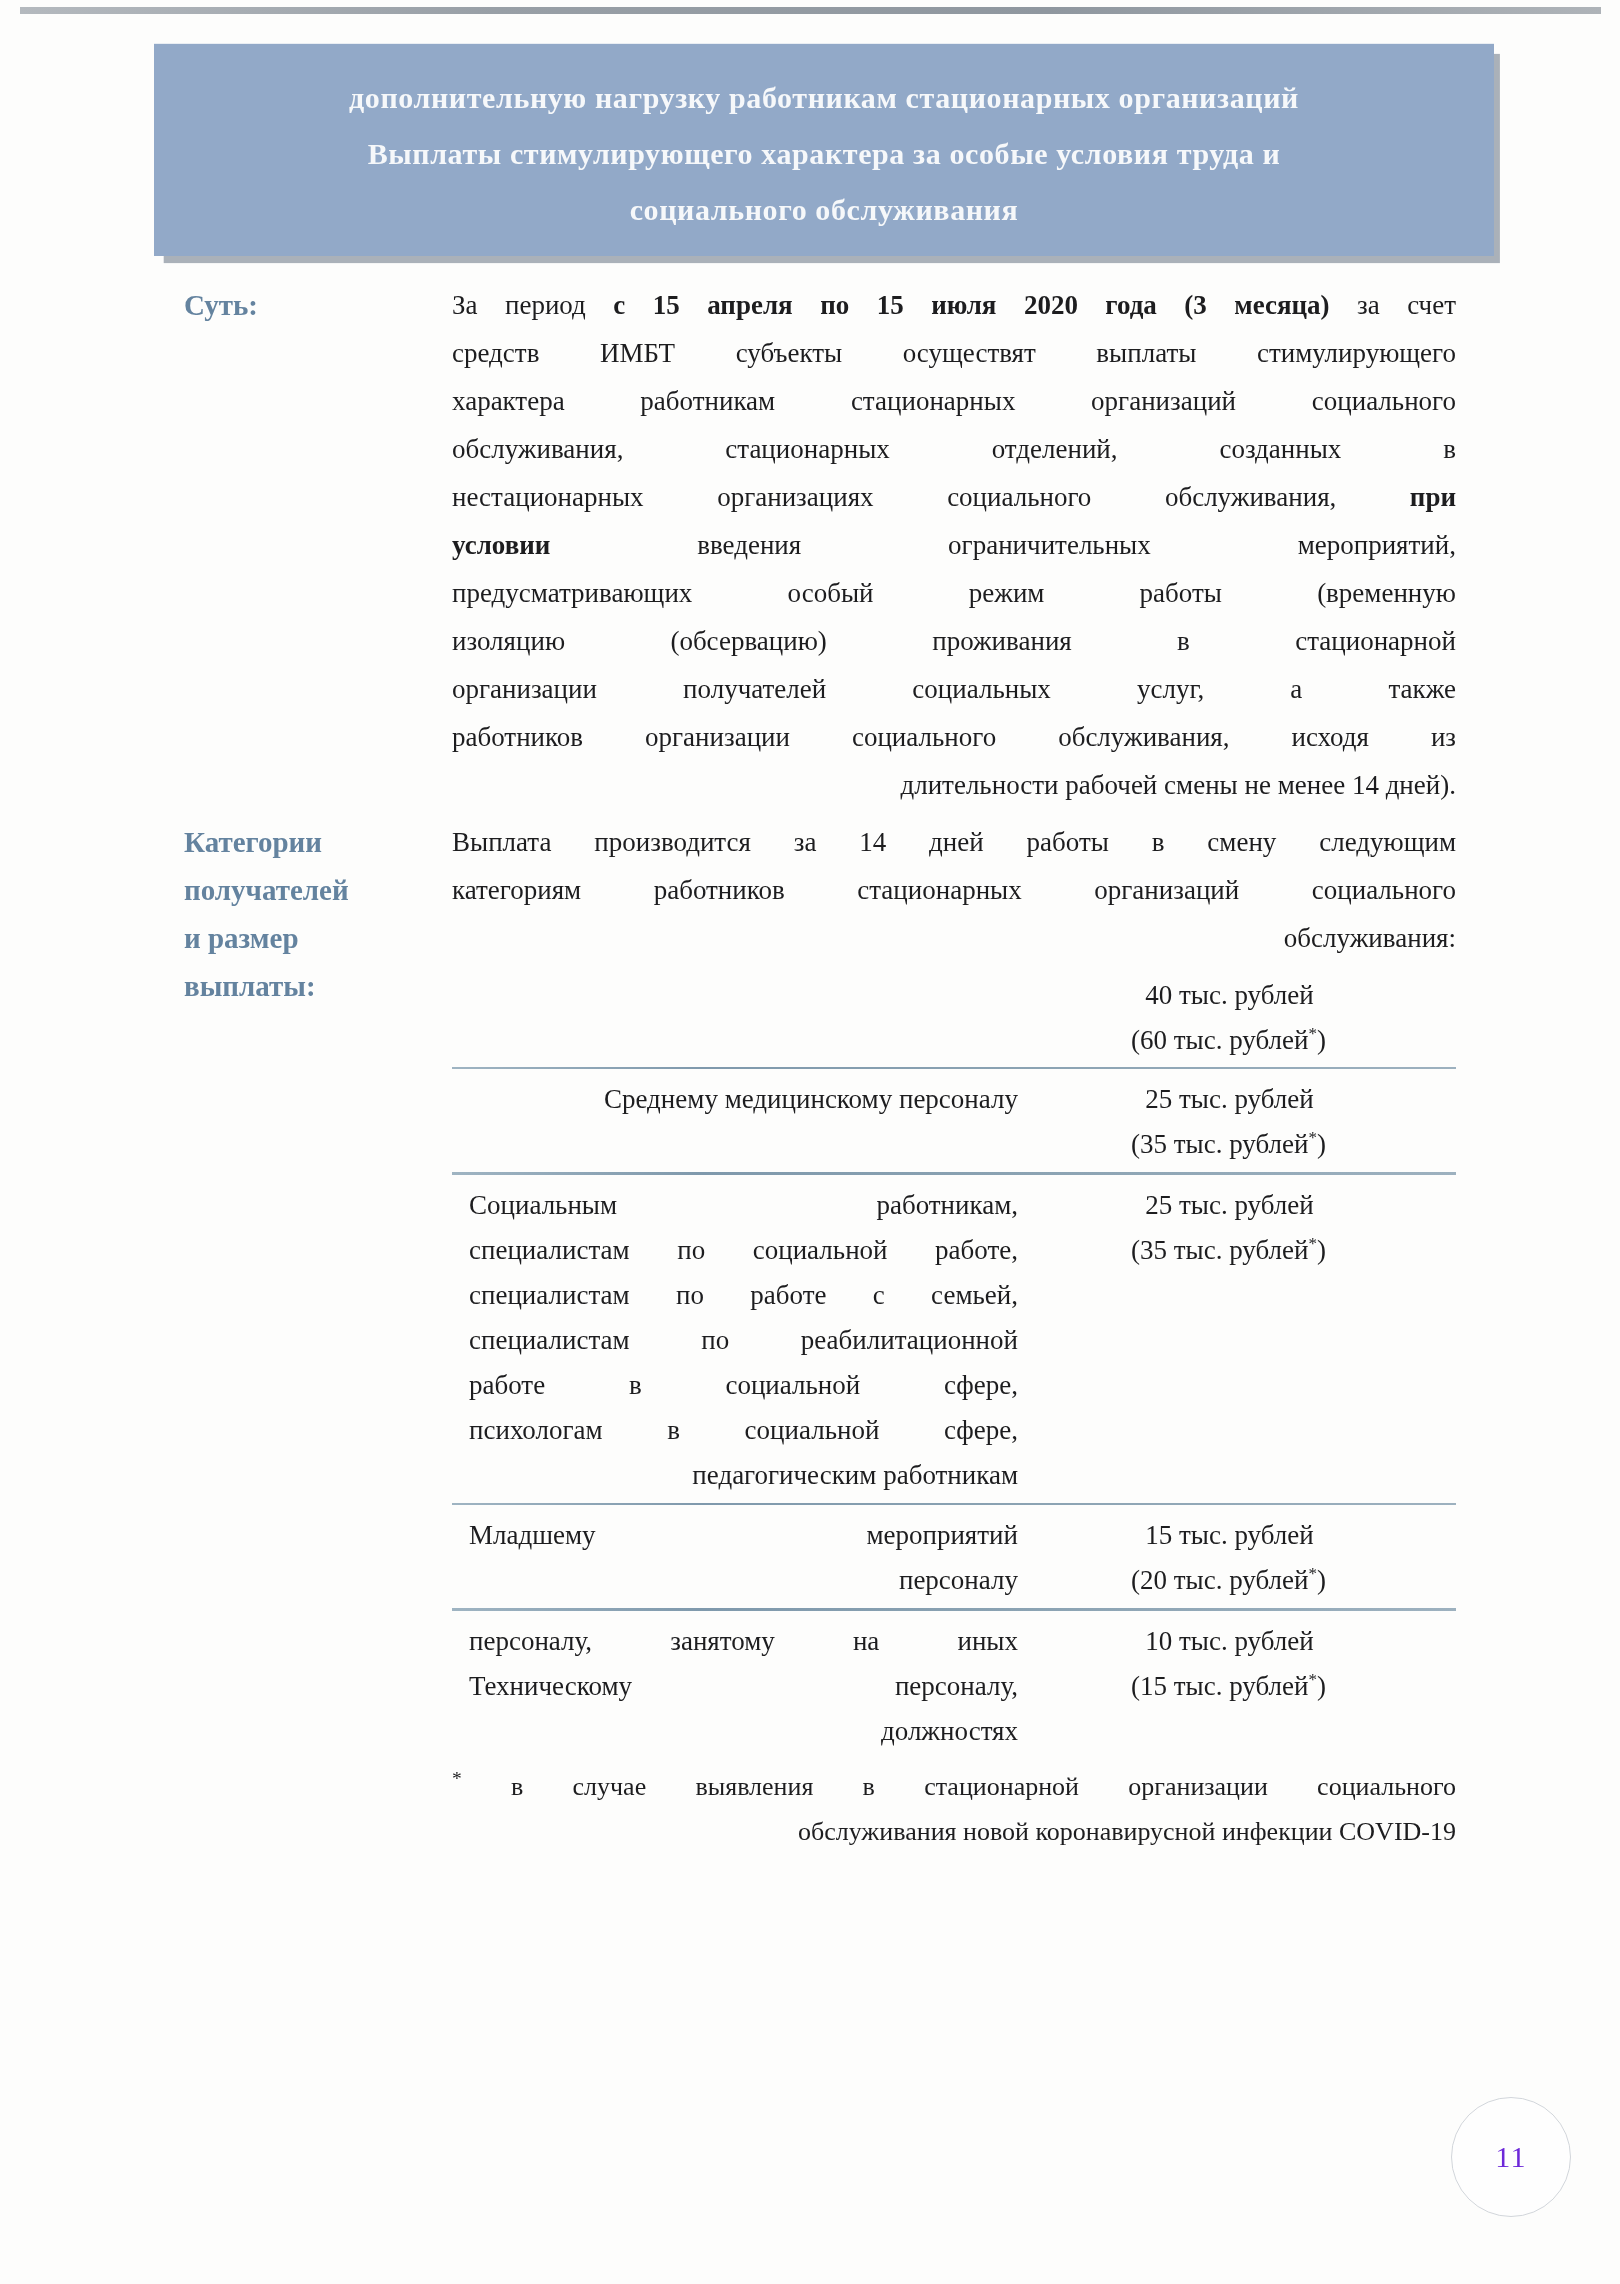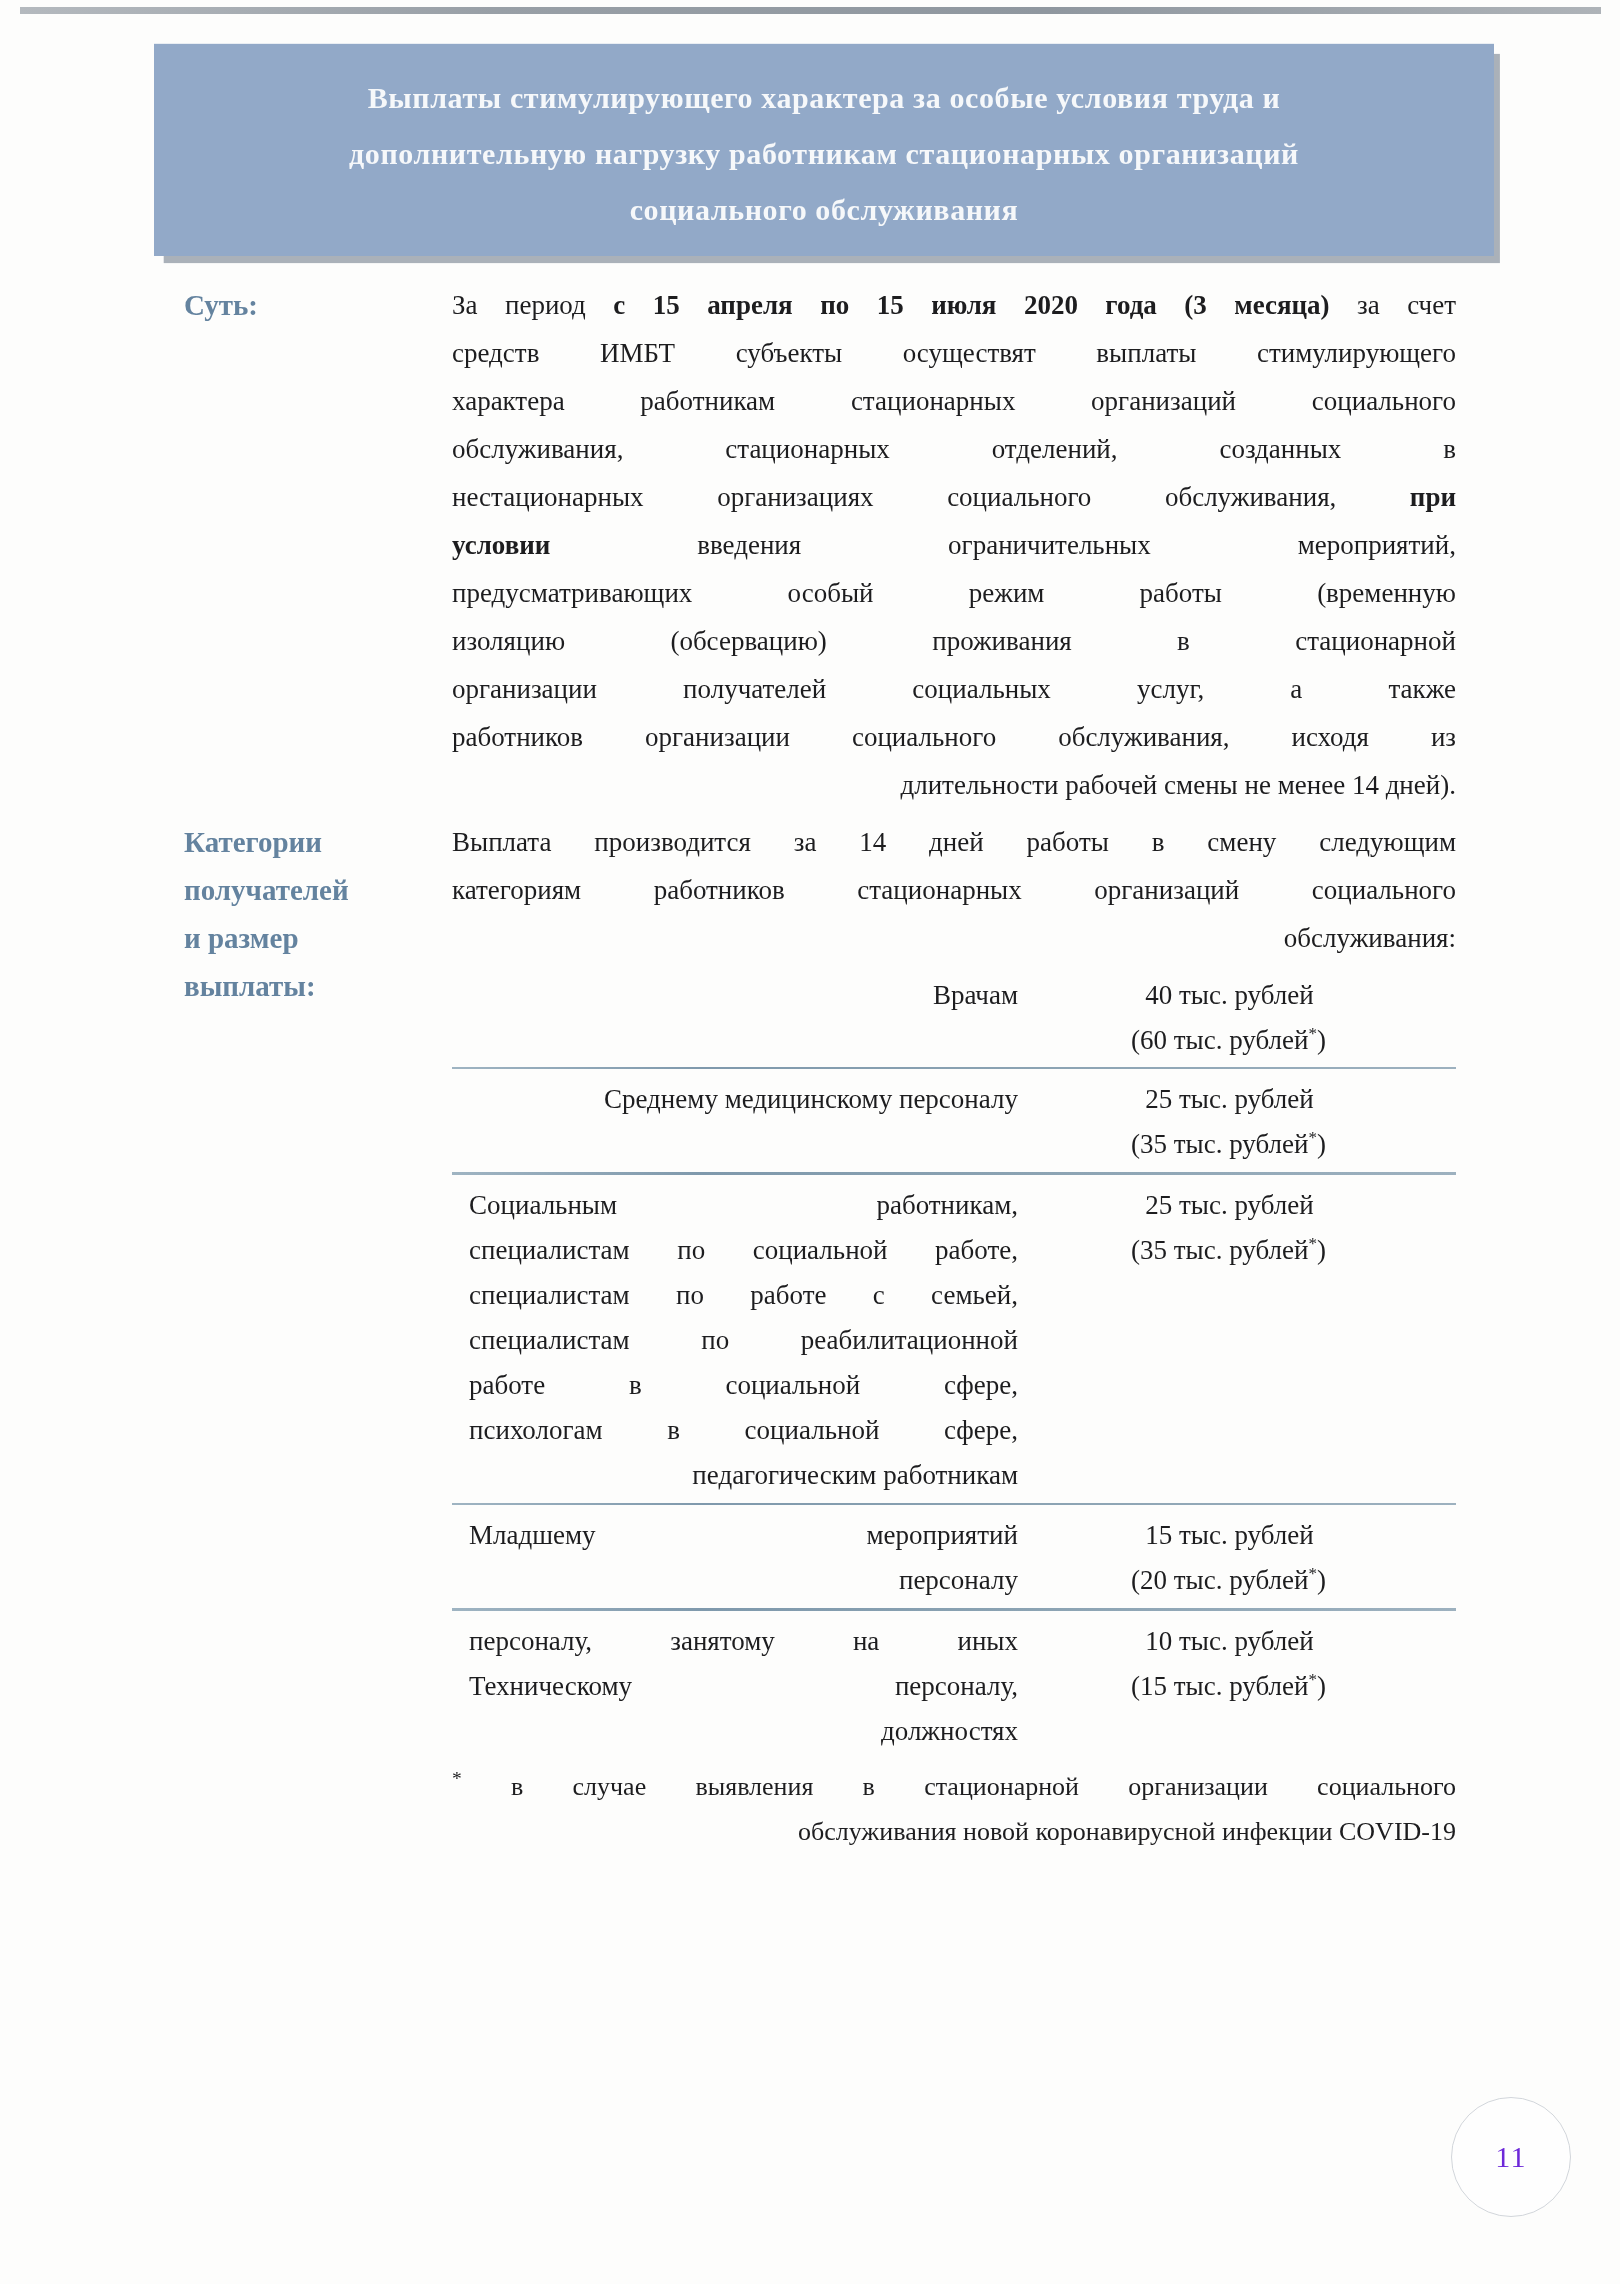--- a/index.html
+++ b/index.html
@@ -117,22 +117,22 @@
   }
 </style>
 </head>
 <body>
 
 <div class="page">
 
   <div class="band-shadow"></div>
 
   <section class="subtitle">
+    <div class="sline">дополнительную нагрузку работникам стационарных организаций</div>
     <div class="sline">Выплаты стимулирующего характера за особые условия труда и</div>
-    <div class="sline">дополнительную нагрузку работникам стационарных организаций</div>
     <div class="sline">социального обслуживания</div>
   </section>
 
   <main class="main">
 
     <div class="sect" id="sect-essence">
       <div class="sect-label">Суть:</div>
       <div class="sect-content">
         <div class="jl"><span>За период </span><strong>с 15 апреля по 15 июля 2020 года (3 месяца)</strong><span> за счет</span></div>
         <div class="jl">средств ИМБТ субъекты осуществят выплаты стимулирующего</div>
@@ -157,23 +157,20 @@
       </div>
       <div class="sect-content">
 
         <div class="jl">Выплата производится за 14 дней работы в смену следующим</div>
         <div class="jl">категориям работников стационарных организаций социального</div>
         <div class="ll">обслуживания:</div>
 
         <div class="ptable">
 
           <div class="trow first">
-            <div class="tcat">
-              <div class="ll">Врачам</div>
-            </div>
             <div class="tamt">
               <div class="amt-main">40 тыс. рублей</div>
               <div><span>(60 тыс. рублей</span><sup class="star">*</sup><span>)</span></div>
             </div>
           </div>
           <div class="tdiv"></div>
 
           <div class="trow">
             <div class="tcat">
               <div class="ll">Среднему медицинскому персоналу</div>

